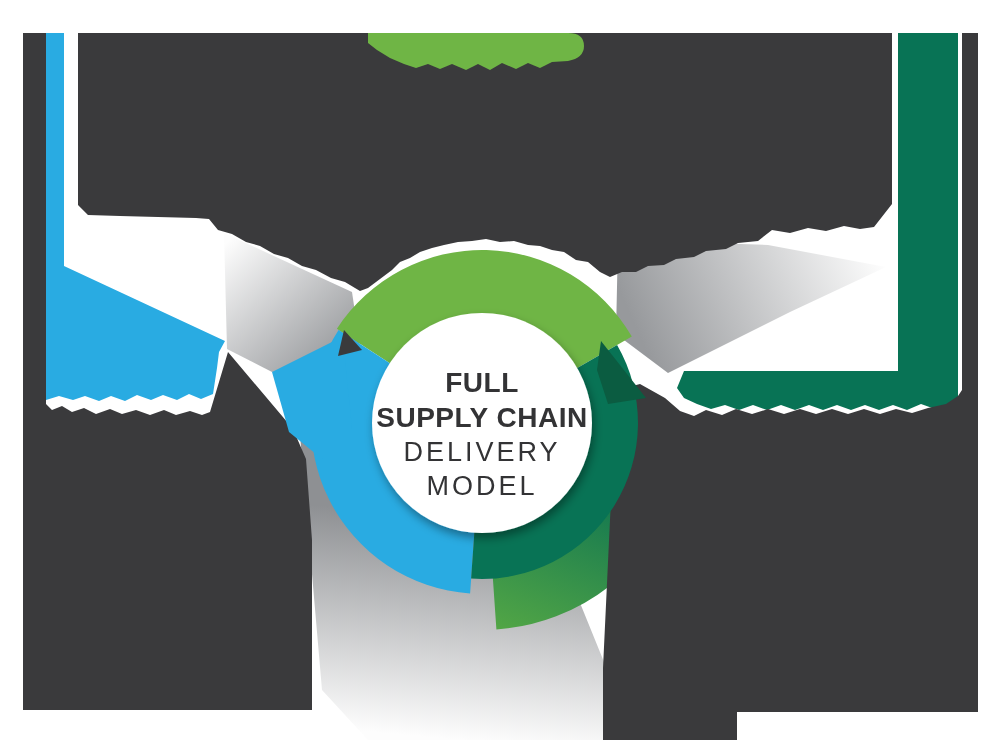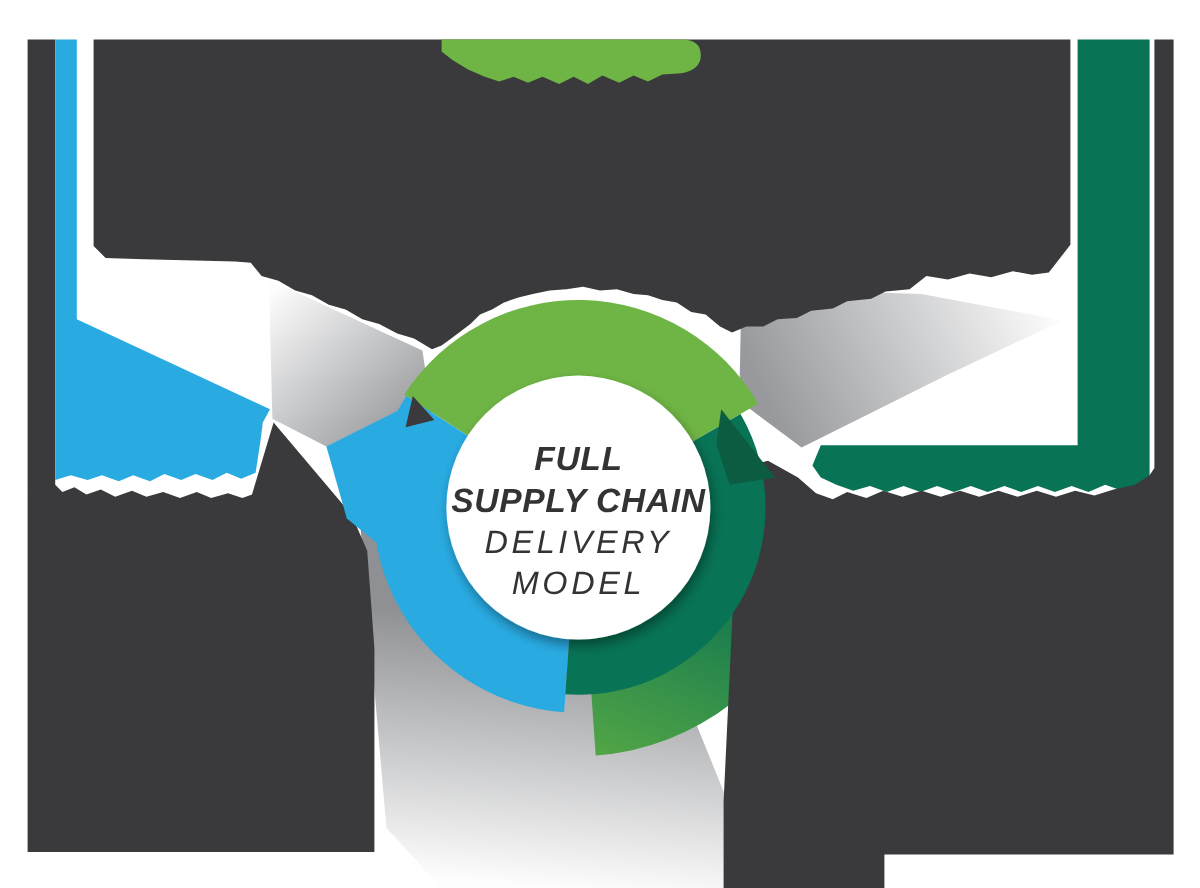--- a/index.html
+++ b/index.html
@@ -1,17 +1,17 @@
 <!DOCTYPE html>
 <html style="--bg: #FFFFFF; --dark: #3A3A3C; --green: #6FB545; --blue: #29ABE2; --teal: #087355; --teal-dark: #0B5C41; --fan-teal: #0D7351; --fan-green: #55A845; --gray-dark: #97999C; --gray-light: #FDFDFD; --text: #333335; --circle: #FFFFFF;"><head>
 <meta charset="utf-8">
 <style>
   html,body{margin:0;padding:0;background:#fff;}
   .stage{position:relative;width:1000px;height:740px;background:var(--bg,#fff);overflow:hidden;
-         font-family:"Liberation Sans", sans-serif;font-style:italic;}
+         font-family:"Liberation Sans", sans-serif;}
   svg{display:block}
   .t-bold{font-family:"Liberation Sans",sans-serif;font-weight:700;font-size:28px;letter-spacing:.5px;
           fill:var(--text,#333335);}
   .t-light{font-family:"Liberation Sans",sans-serif;font-weight:400;font-size:27px;letter-spacing:3px;
            fill:var(--text,#333335);}
 </style>
 </head>
 <body>
 
 <div class="stage">

